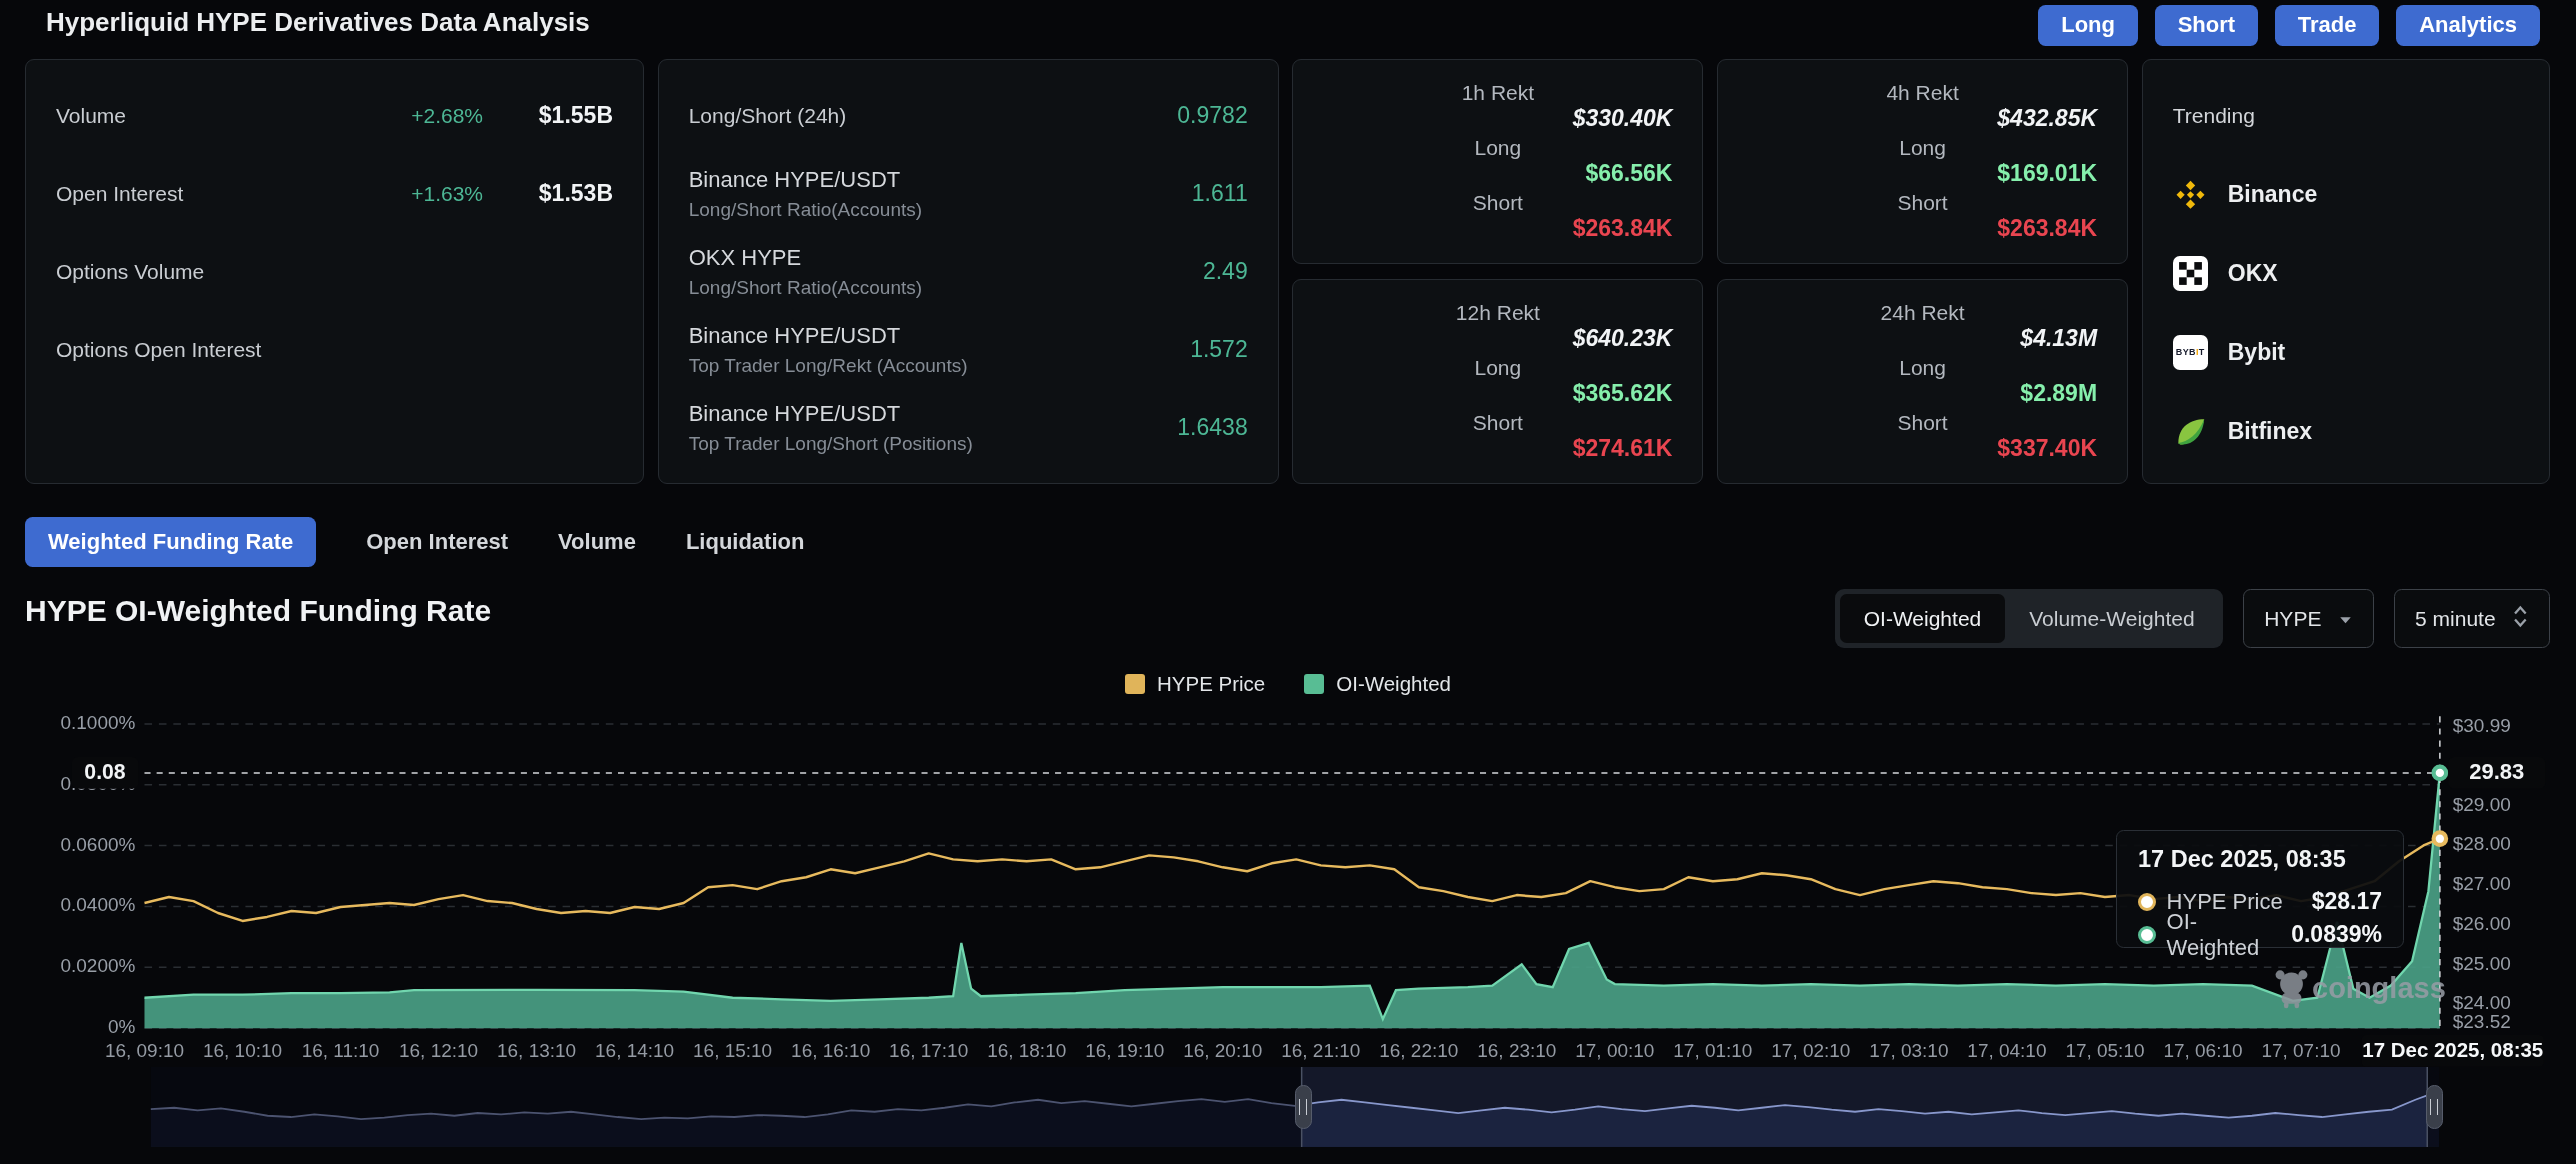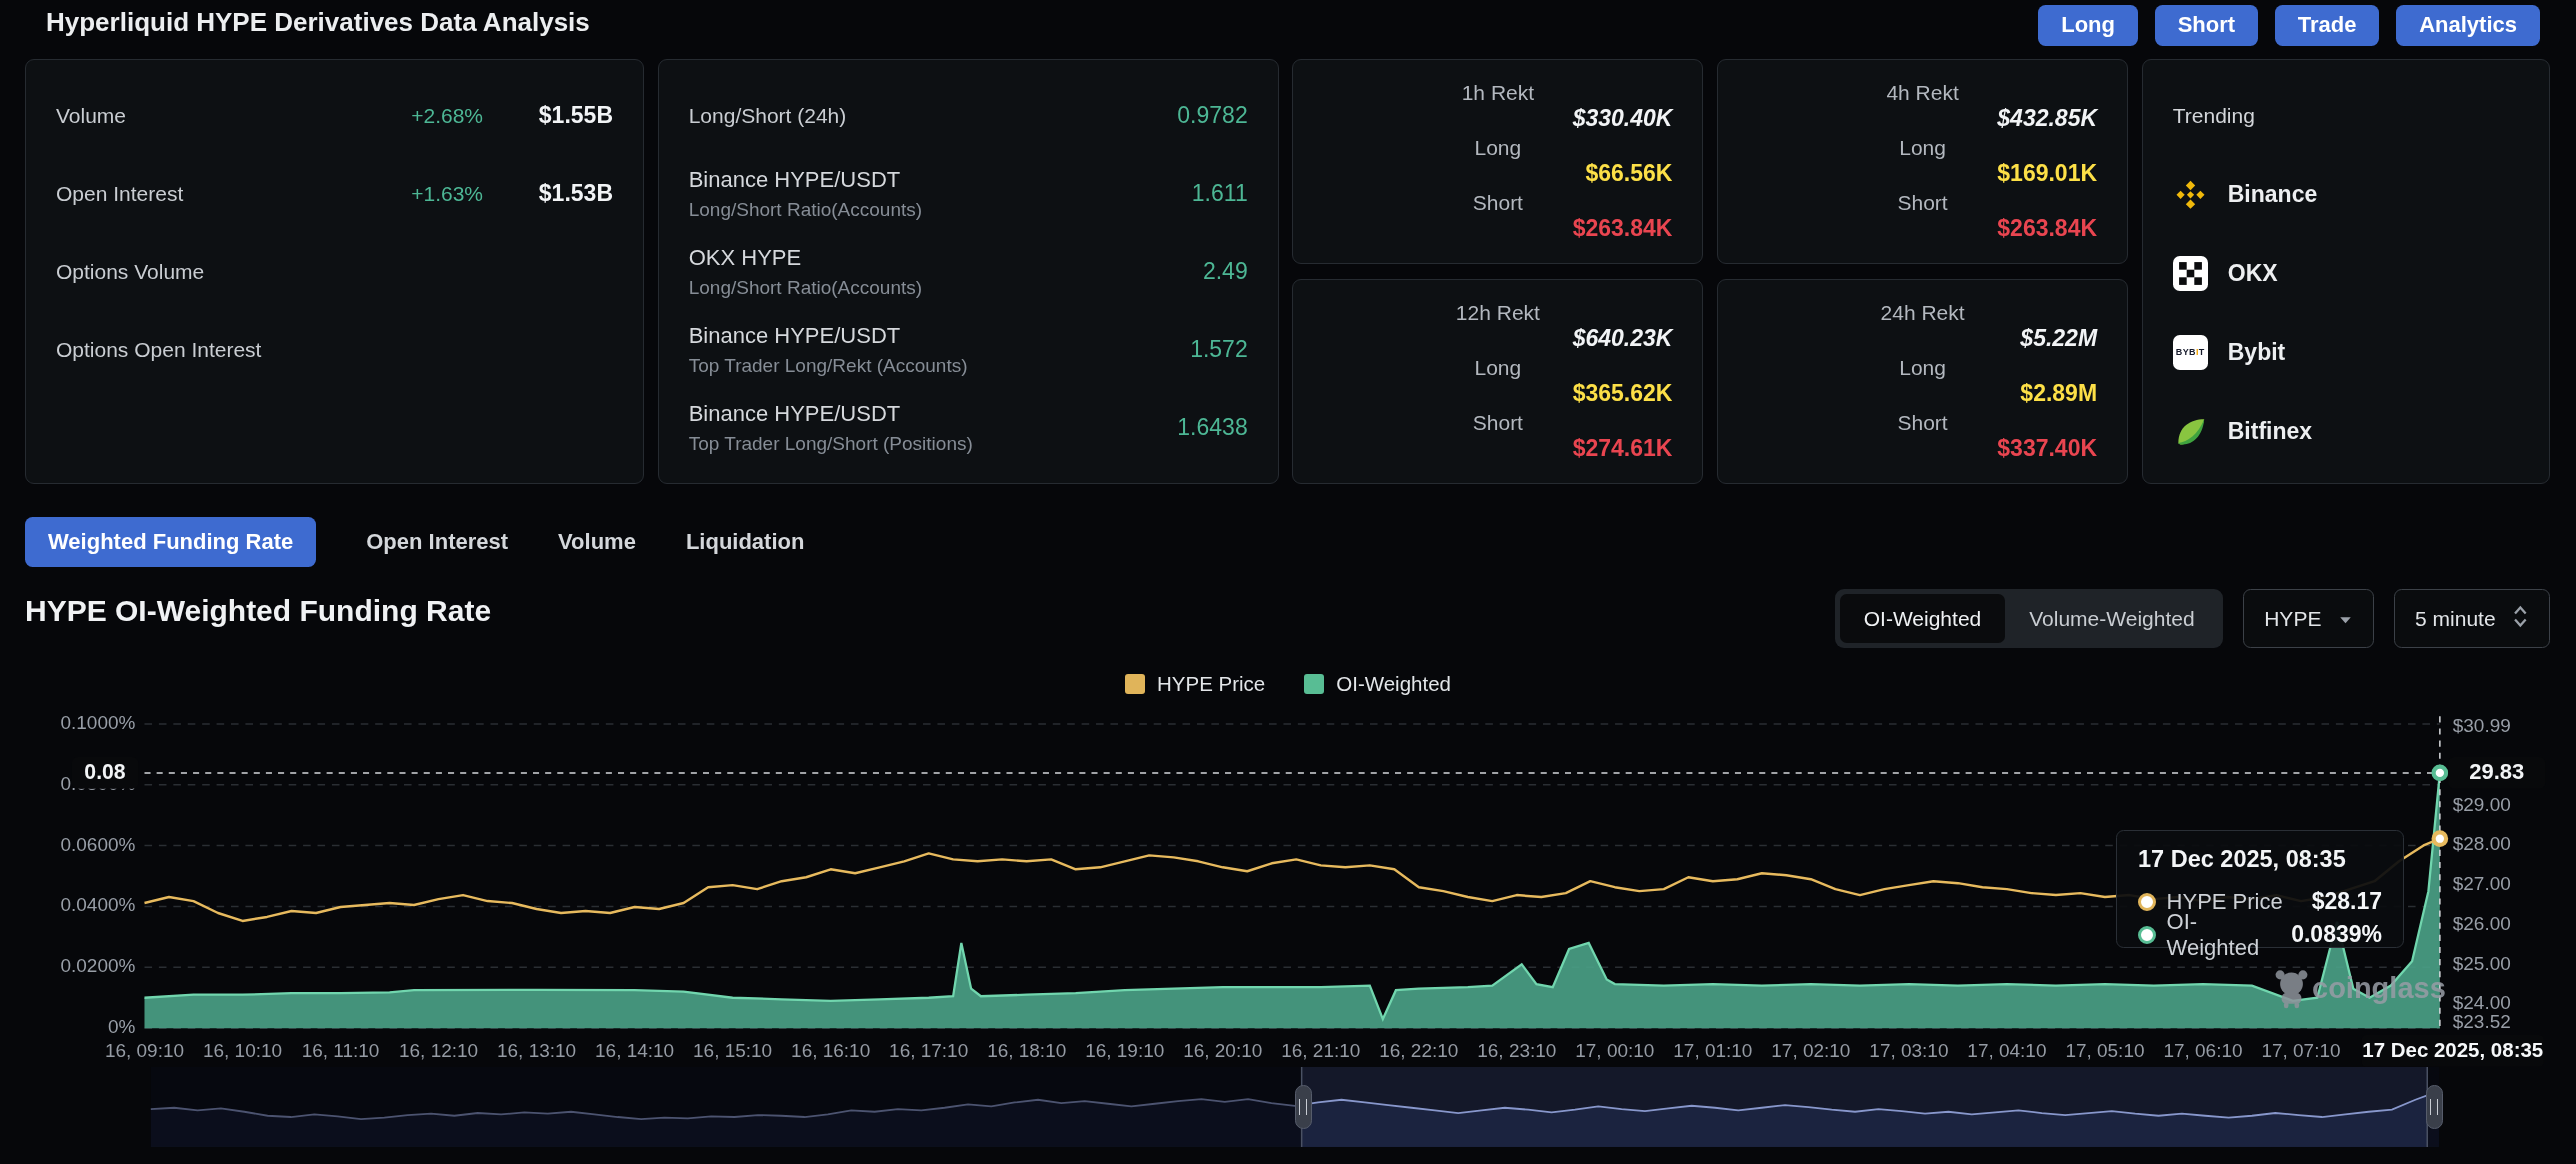--- a/index.html
+++ b/index.html
@@ -31,21 +31,21 @@
 
   .r-row{height:78px;display:flex;align-items:center;}
   .r-col{display:flex;flex-direction:column;gap:6px;}
   .r-title{font-size:22px;color:#D5D8DC;}
   .r-sub{font-size:19px;color:#868D96;}
   .r-val{margin-left:auto;font-size:23px;color:#4DB795;}
 
   .k-row{height:55px;display:flex;align-items:center;flex-direction:column;}
   .k-lbl{font-size:21px;color:#B3B8BF;}
   .k-val{margin-left:auto;font-size:23px;font-weight:700;}
-  .k-white{color:#F2F4F6;font-style:italic;} .k-green{color:#fde047;} .k-red{color:#E94550;}
+  .k-white{color:#F2F4F6;font-style:italic;} .k-green{color:#86efac;} .k-red{color:#E94550;}
 
   .t-title{height:78px;display:flex;align-items:center;font-size:21px;color:#D3D6DA;}
   .t-item{height:79px;display:flex;align-items:center;gap:20px;cursor:pointer;}
   .t-name{font-size:23px;font-weight:700;color:#EDEFF1;}
   .t-ico{width:35px;height:35px;border-radius:6.8px;display:flex;align-items:center;justify-content:center;flex:0 0 35px;}
   .ico-white{background:#FFFFFF;}
   .bybit-txt{font-size:9px;font-weight:800;color:#15192A;letter-spacing:0.4px;}
   .bybit-txt i{color:#F7A600;font-style:normal;}
 
   
@@ -210,21 +210,21 @@
             <span class="k-val k-green num">$169.01K</span>
           </div>
         <div class="k-row">
             <span class="k-lbl">Short</span>
             <span class="k-val k-red num">$263.84K</span>
           </div>
       </section>
       <section class="card card-rekt">
         <div class="k-row">
             <span class="k-lbl">24h Rekt</span>
-            <span class="k-val k-white num">$5.22M</span>
+            <span class="k-val k-white num">$4.13M</span>
           </div>
         <div class="k-row">
             <span class="k-lbl">Long</span>
             <span class="k-val k-green num">$2.89M</span>
           </div>
         <div class="k-row">
             <span class="k-lbl">Short</span>
             <span class="k-val k-red num">$337.40K</span>
           </div>
       </section>

